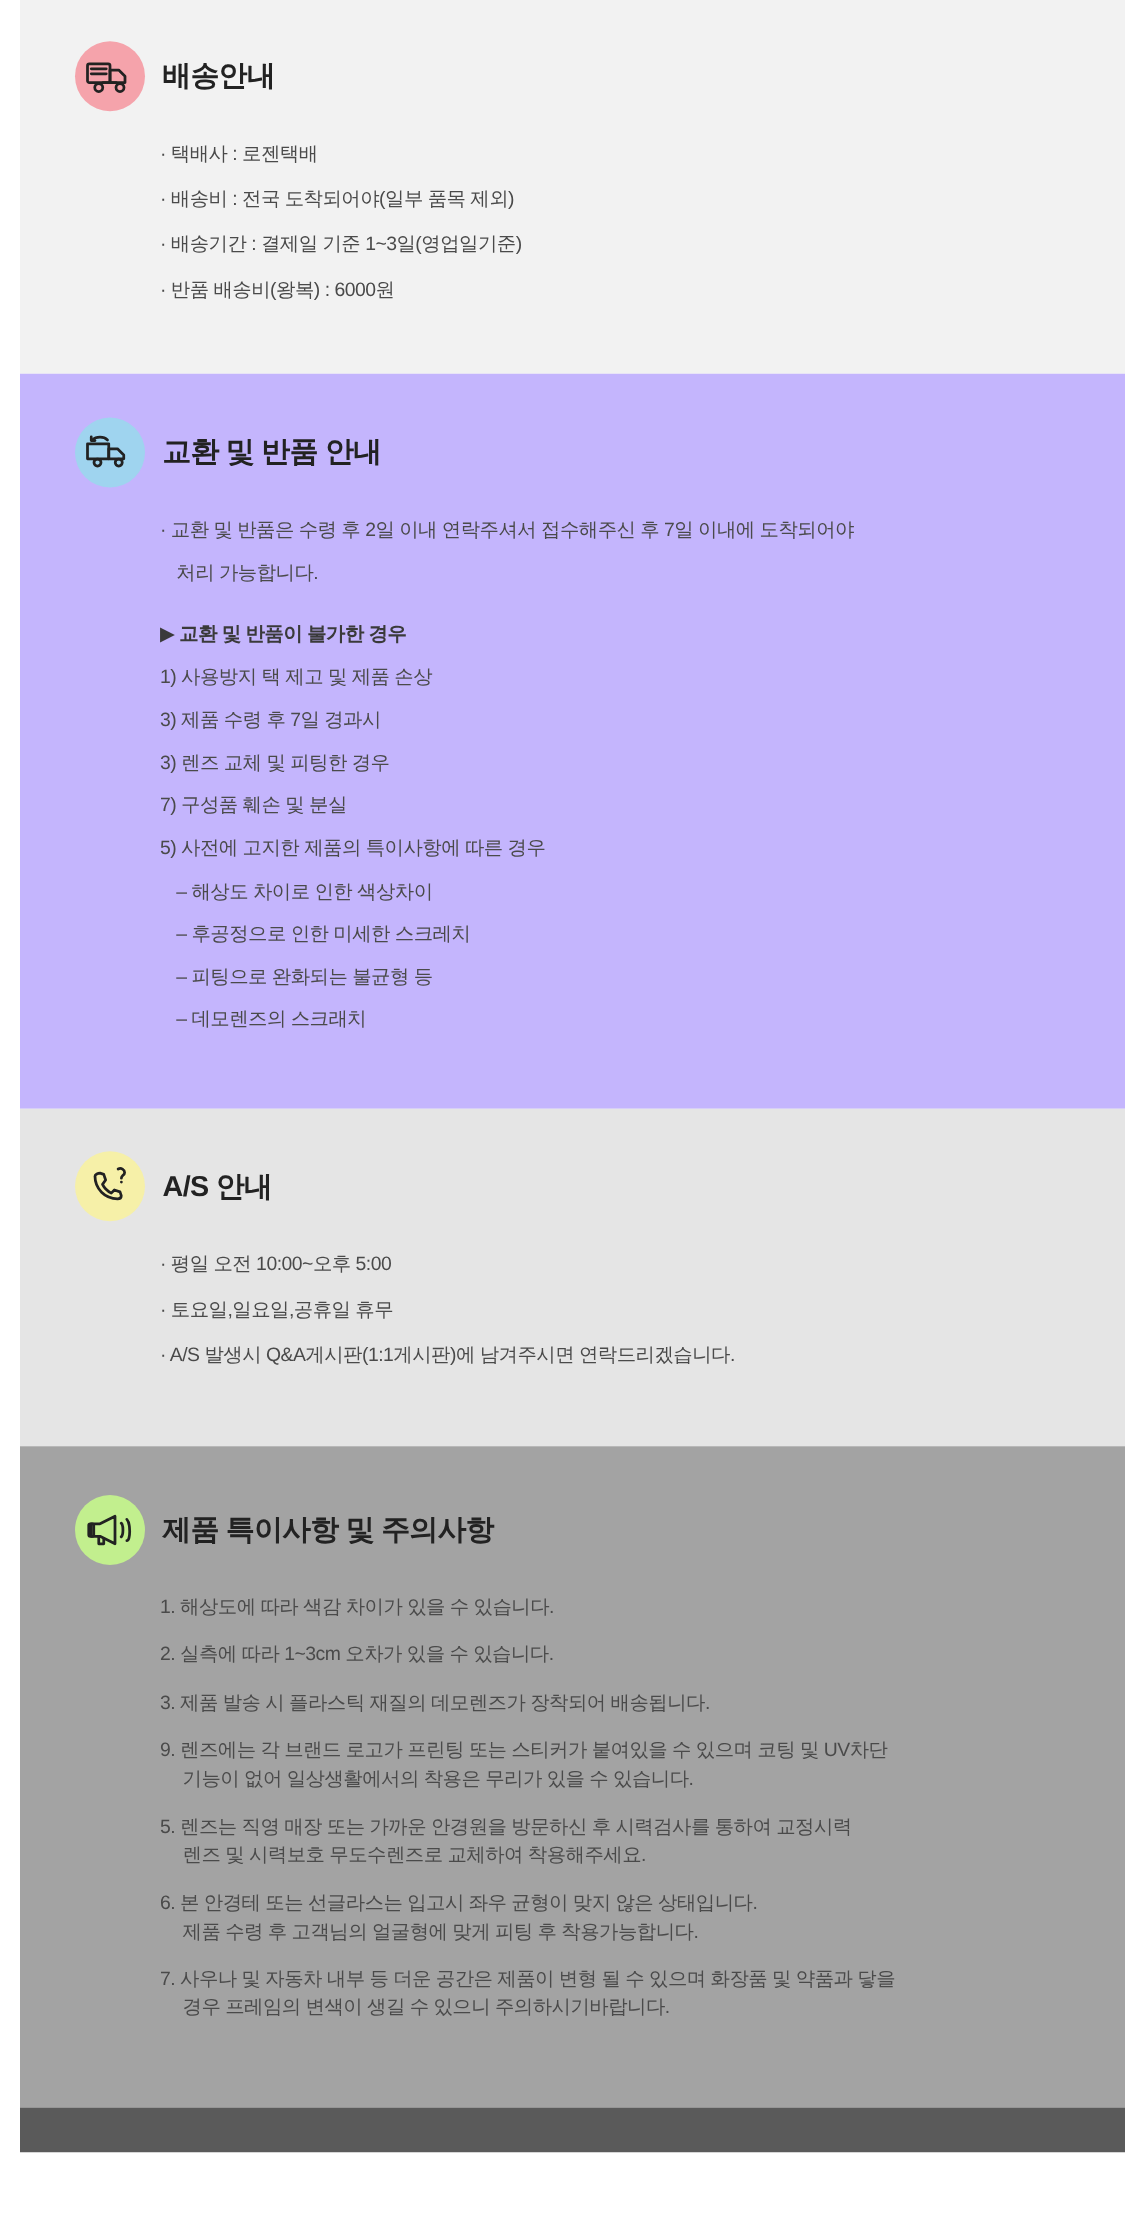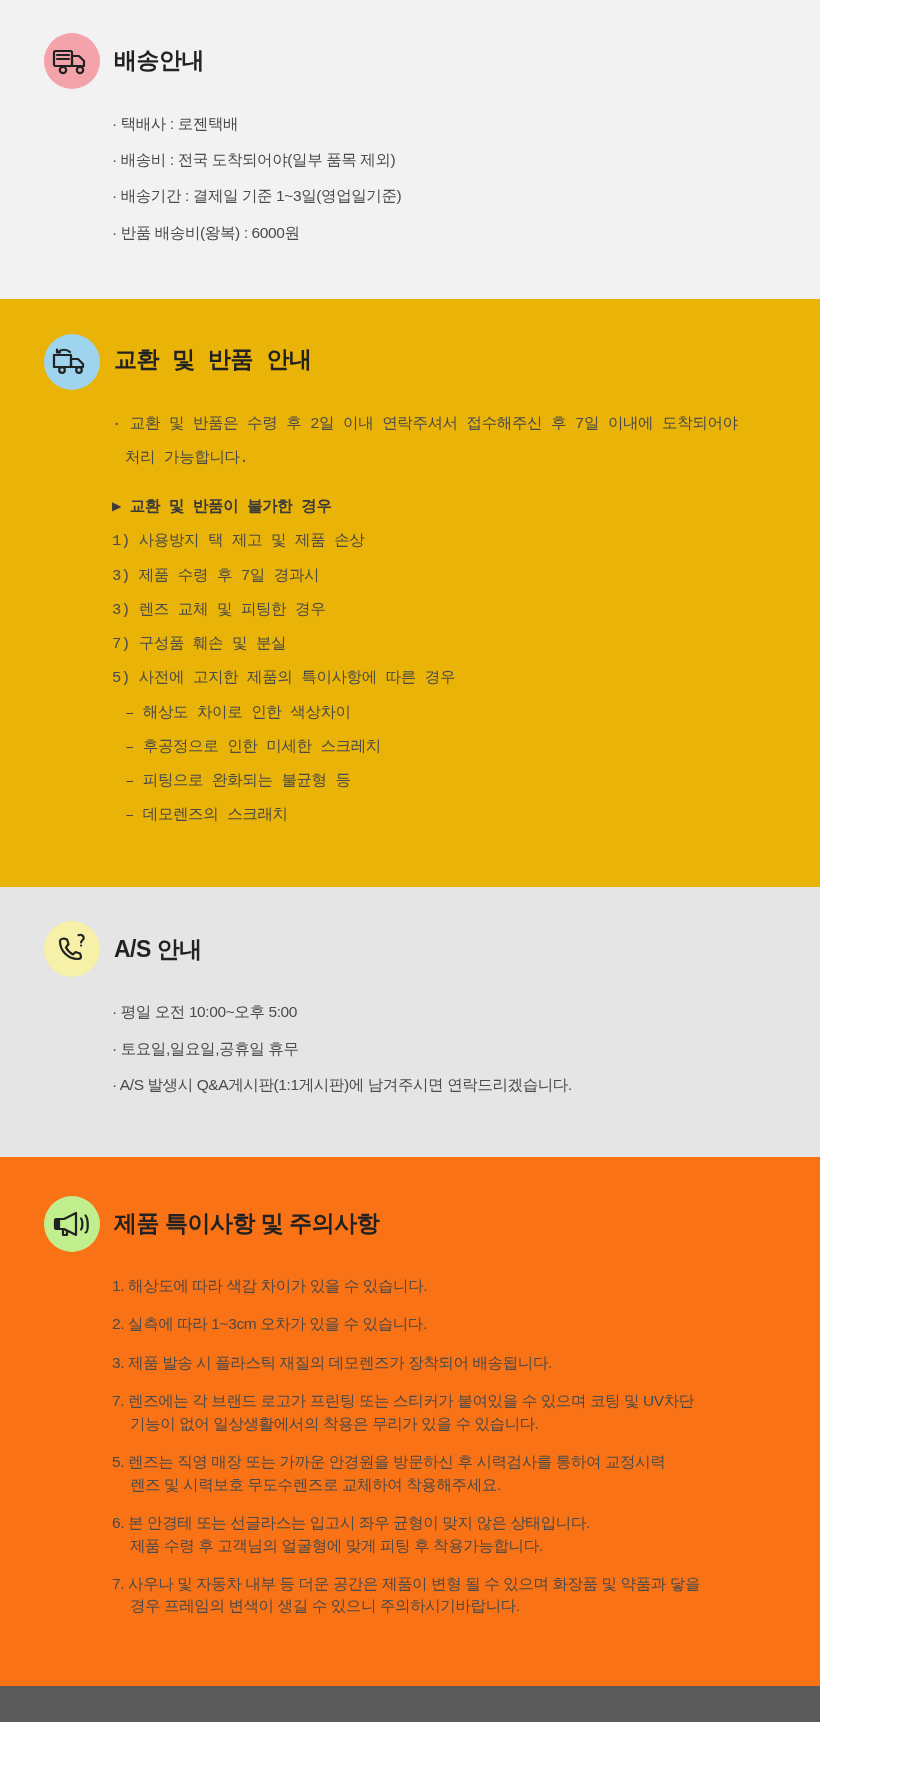--- a/index.html
+++ b/index.html
@@ -7,32 +7,33 @@
     margin: 0;
     padding: 0;
   }
   body {
     width: 900px;
     font-family: "Liberation Sans", "DejaVu Sans", sans-serif;
     color: #3a3a3a;
     background: #ffffff;
   }
   .page {
-    width: 820px;
+    width: 900px;
     position: relative;
+    padding-left: 16px;
   }
 
   
   .section {
     padding: 36px 0 36px 0;
   }
   .sec-shipping   { background: #f2f2f2; padding-top: 28px; padding-bottom: 42px; }
-  .sec-exchange   { background: #eab308; padding-top: 30px; padding-bottom: 48px; font-family: Liberation Mono, monospace; }
+  .sec-exchange   { background: #c4b5fd; padding-top: 30px; padding-bottom: 48px; }
   .sec-as         { background: #e5e5e5; padding-top: 30px; padding-bottom: 48px; }
-  .sec-notice     { background: #f97316; padding-top: 34px; padding-bottom: 52px; }
+  .sec-notice     { background: #a3a3a3; padding-top: 34px; padding-bottom: 52px; }
   .footer-bar     { background: #5a5a5a; height: 36px; width: 100%; }
 
   
   .sec-head {
     display: flex;
     align-items: center;
     gap: 14px;
     padding-left: 44px;
     margin-bottom: 18px;
   }
@@ -172,21 +173,21 @@
       <p class="line">
         <span class="notice-item">1. 해상도에 따라 색감 차이가 있을 수 있습니다.</span>
       </p>
       <p class="line">
         <span class="notice-item">2. 실측에 따라 1~3cm 오차가 있을 수 있습니다.</span>
       </p>
       <p class="line">
         <span class="notice-item">3. 제품 발송 시 플라스틱 재질의 데모렌즈가 장착되어 배송됩니다.</span>
       </p>
       <p class="line">
-        <span class="notice-item">7. 렌즈에는 각 브랜드 로고가 프린팅 또는 스티커가 붙여있을 수 있으며 코팅 및 UV차단</span>
+        <span class="notice-item">9. 렌즈에는 각 브랜드 로고가 프린팅 또는 스티커가 붙여있을 수 있으며 코팅 및 UV차단</span>
         <span class="notice-cont">기능이 없어 일상생활에서의 착용은 무리가 있을 수 있습니다.</span>
       </p>
       <p class="line">
         <span class="notice-item">5. 렌즈는 직영 매장 또는 가까운 안경원을 방문하신 후 시력검사를 통하여 교정시력</span>
         <span class="notice-cont">렌즈 및 시력보호 무도수렌즈로 교체하여 착용해주세요.</span>
       </p>
       <p class="line">
         <span class="notice-item">6. 본 안경테 또는 선글라스는 입고시 좌우 균형이 맞지 않은 상태입니다.</span>
         <span class="notice-cont">제품 수령 후 고객님의 얼굴형에 맞게 피팅 후 착용가능합니다.</span>
       </p>

